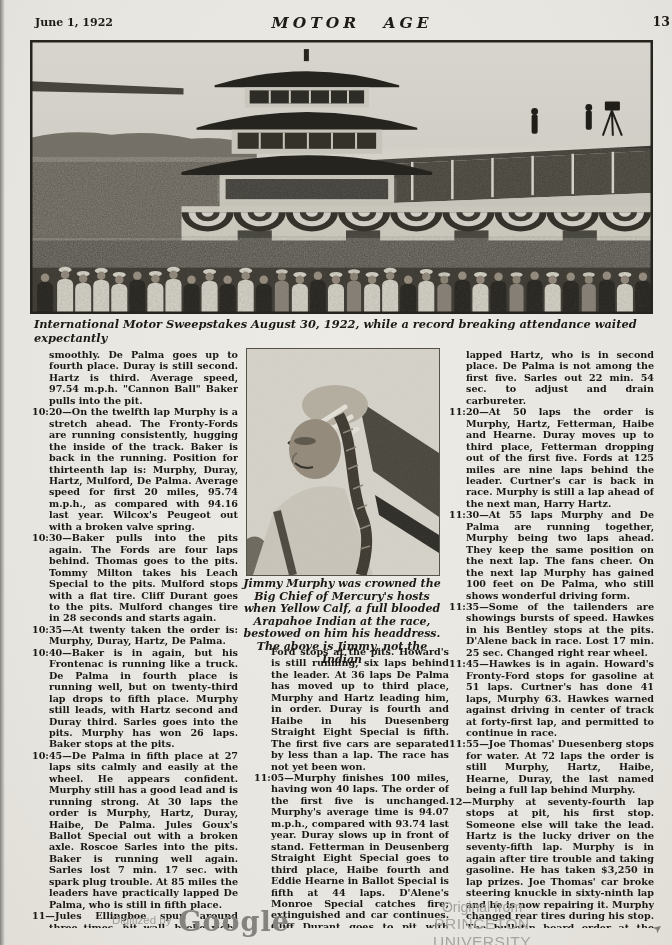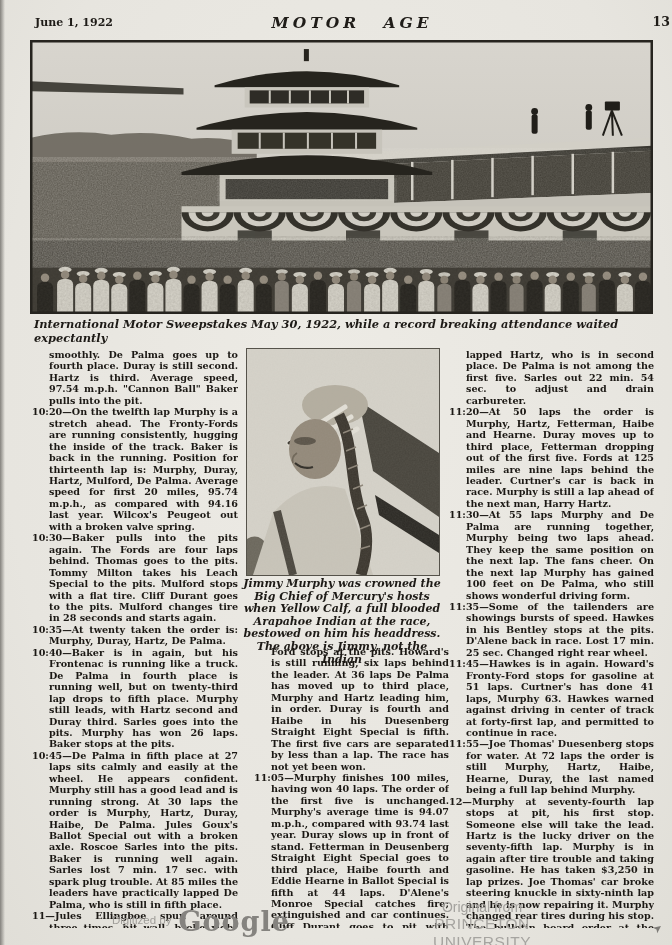--- a/index.html
+++ b/index.html
@@ -219,21 +219,21 @@
         <use href="#fM" x="556" y="234"></use>
           <use href="#fD" x="574" y="230"></use>
           <use href="#fL" x="592" y="234"></use>
         <use href="#fD" x="610" y="231"></use>
       </g>
       <rect x="0" y="198" width="619" height="72" filter="url(#grd)" opacity="0.35"></rect>
       <rect x="0.75" y="0.75" width="617.5" height="268.5" fill="none" stroke="#26241f" stroke-width="1.5"></rect>
     </svg>
   </figure>
 
-  <p class="caption-main">International Motor Sweepstakes May 30, 1922, while a record breaking attendance waited expectantly</p>
+  <p class="caption-main">International Motor Sweepstakes August 30, 1922, while a record breaking attendance waited expectantly</p>
 
   <div class="col col-left">
     <p class="entry cont"><span>smoothly. De Palma goes up to fourth place. Duray is still second. Hartz is third. Average speed, 97.54 m.p.h. "Cannon Ball" Baker pulls into the pit.</span></p>
     <p class="entry"><span class="lbl">10:20—</span><span>On the twelfth lap Murphy is a stretch ahead. The Fronty-Fords are running consistently, hugging the inside of the track. Baker is back in the running. Position for thirteenth lap is: Murphy, Duray, Hartz, Mulford, De Palma. Average speed for first 20 miles, 95.74 m.p.h., as compared with 94.16 last year. Wilcox's Peugeot out with a broken valve spring.</span></p>
     <p class="entry"><span class="lbl">10:30—</span><span>Baker pulls into the pits again. The Fords are four laps behind. Thomas goes to the pits. Tommy Milton takes his Leach Special to the pits. Mulford stops with a flat tire. Cliff Durant goes to the pits. Mulford changes tire in 28 seconds and starts again.</span></p>
     <p class="entry"><span class="lbl">10:35—</span><span>At twenty taken the order is: Murphy, Duray, Hartz, De Palma.</span></p>
     <p class="entry"><span class="lbl">10:40—</span><span>Baker is in again, but his Frontenac is running like a truck. De Palma in fourth place is running well, but on twenty-third lap drops to fifth place. Murphy still leads, with Hartz second and Duray third. Sarles goes into the pits. Murphy has won 26 laps. Baker stops at the pits.</span></p>
     <p class="entry"><span class="lbl">10:45—</span><span>De Palma in fifth place at 27 laps sits calmly and easily at the wheel. He appears confident. Murphy still has a good lead and is running strong. At 30 laps the order is Murphy, Hartz, Duray, Haibe, De Palma. Jules Goux's Ballot Special out with a broken axle. Roscoe Sarles into the pits. Baker is running well again. Sarles lost 7 min. 17 sec. with spark plug trouble. At 85 miles the leaders have practically lapped De Palma, who is still in fifth place.</span></p>
     <p class="entry"><span class="lbl">11—</span><span>Jules Ellingboe spun around three times, hit wall, broke right rear wheel; no one hurt. Curtner's Fronty-</span></p>
   </div>

